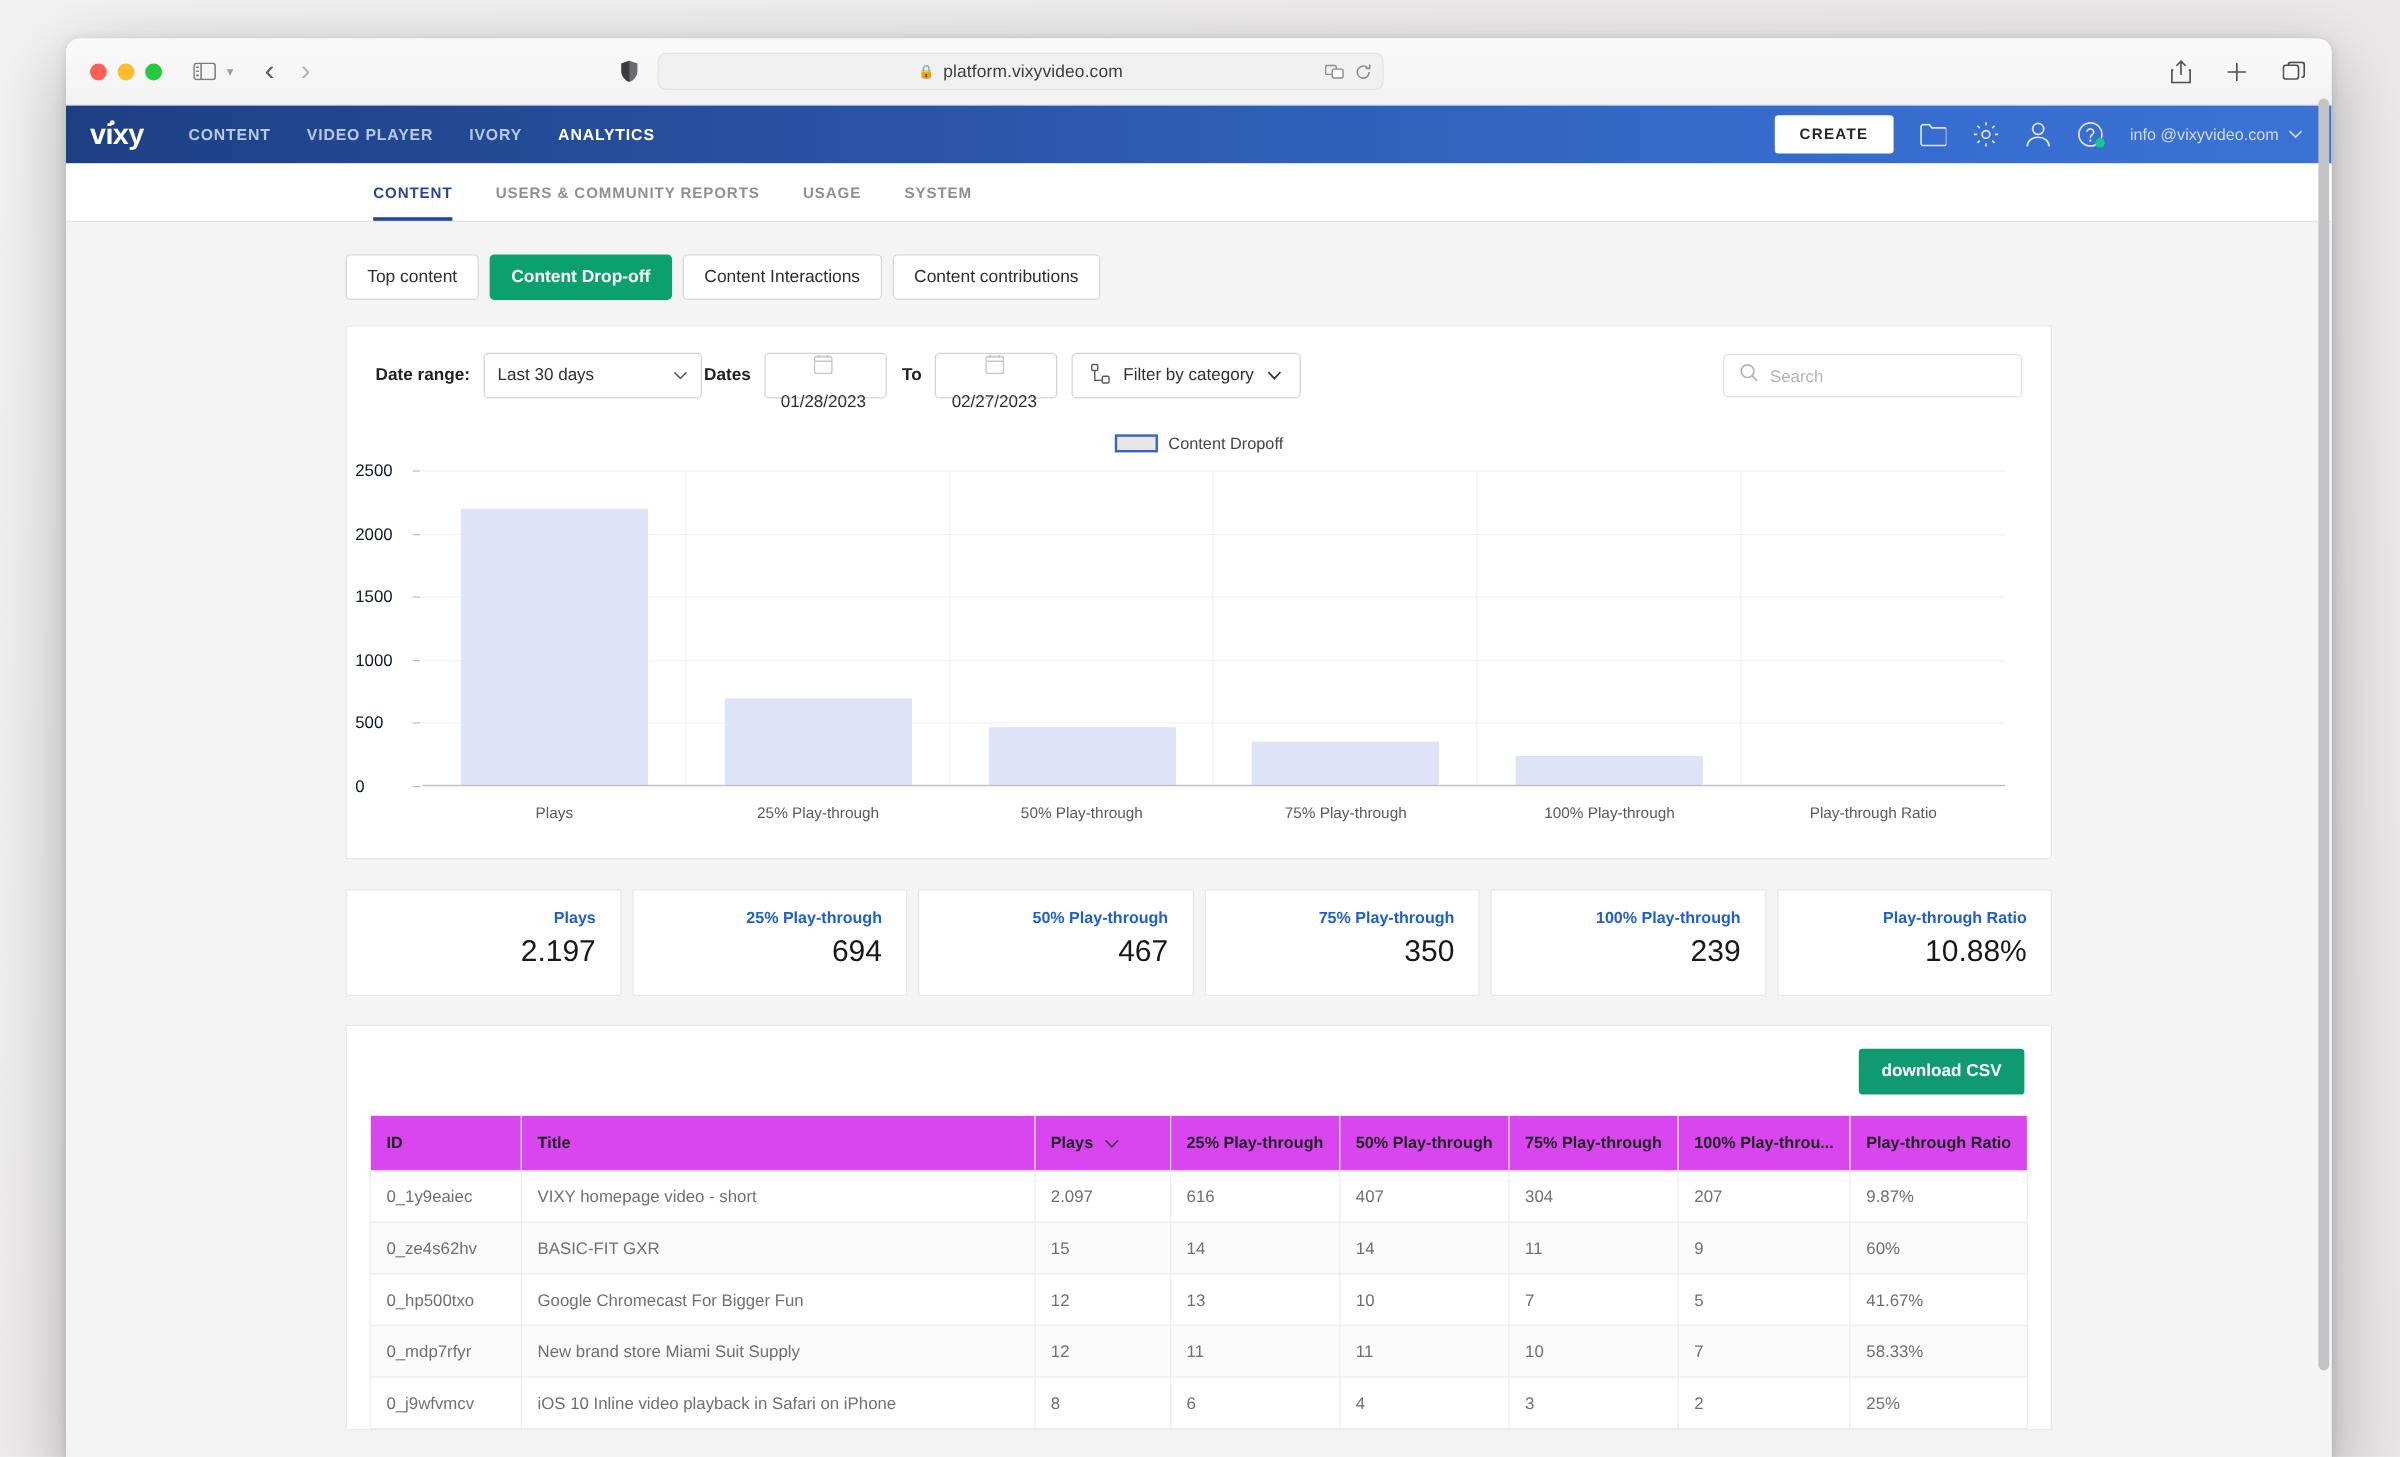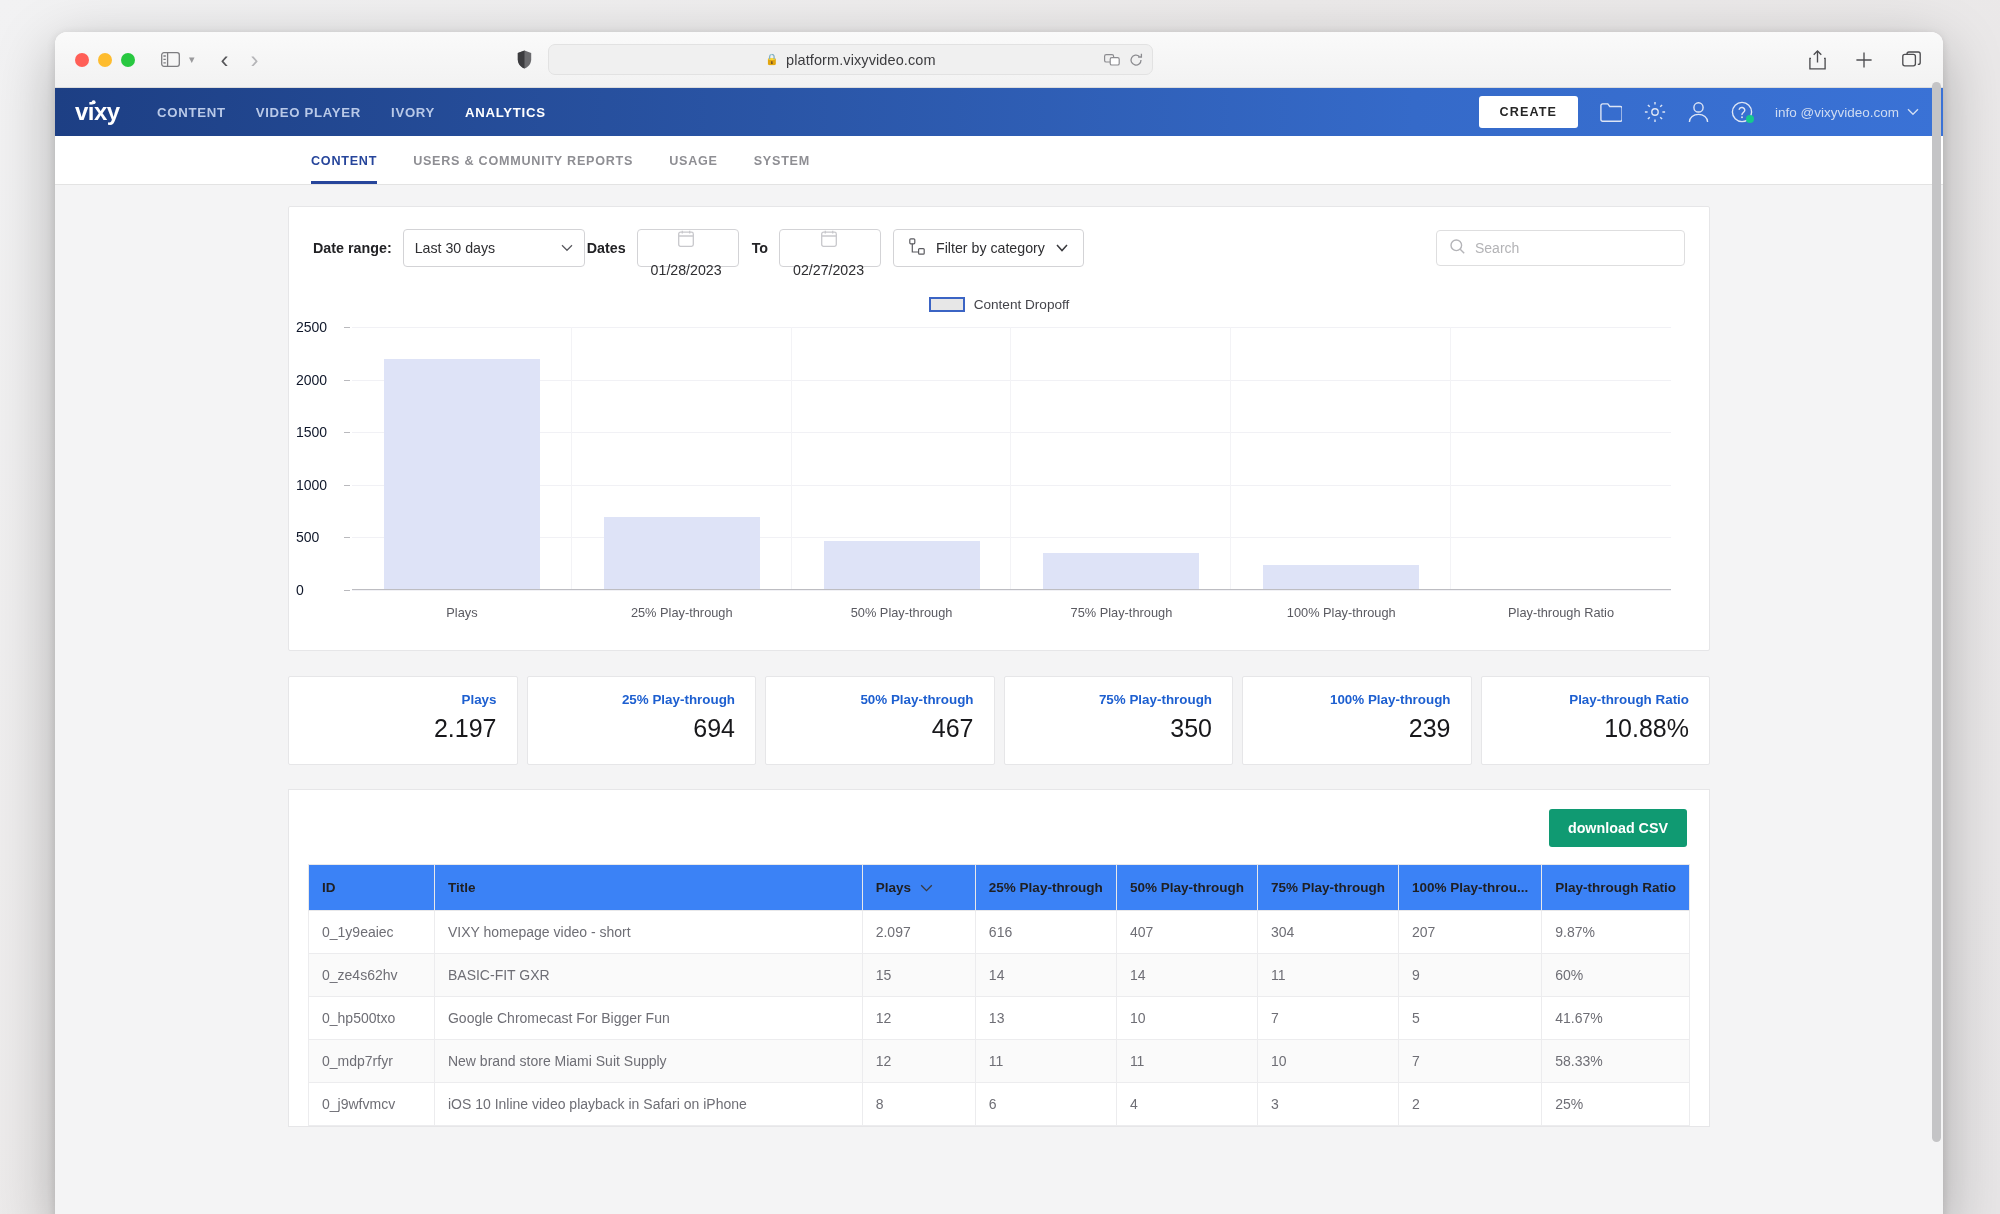--- a/index.html
+++ b/index.html
@@ -192,21 +192,21 @@
   .tablecard { margin: 24px 233px 0 233px; background: #ffffff; border: 1px solid #e6e6e8; }
   .csvrow { display: flex; justify-content: flex-end; padding: 19px 22px 17px 22px; }
   .csv-btn {
     background: #109a72; color: #ffffff;
     font-size: 14.3px; font-weight: 700;
     padding: 11px 19px; border-radius: 3px; cursor: pointer;
   }
 
   table { width: calc(100% - 38px); margin: 0 19px; border-collapse: collapse; }
   thead th {
-    background: #3b82f6; border: 1px solid #e8e8ea;
+    background: #d946ef; border: 1px solid #e8e8ea;
     font-size: 13.5px; font-weight: 700; color: #1f1f22;
     text-align: left; padding: 15px 13px; white-space: nowrap;
   }
   thead th .sortwrap { display:flex; align-items:center; gap:9px; }
   tbody td {
     border: 1px solid #ececee; font-size: 14px; color: #6e6e75;
     padding: 13px 13px; white-space: nowrap;
   }
   tbody tr:nth-child(even) td { background: #fafafa; }
 
@@ -346,20 +346,26 @@
 
   <div class="subtabs">
     <div class="subtab active">CONTENT</div>
     <div class="subtab">USERS &amp; COMMUNITY REPORTS</div>
     <div class="subtab">USAGE</div>
     <div class="subtab">SYSTEM</div>
   </div>
 
   <div class="page">
 
+    <div class="segbar">
+      <div class="seg">Top content</div>
+      <div class="seg on">Content Drop-off</div>
+      <div class="seg">Content Interactions</div>
+      <div class="seg">Content contributions</div>
+    </div>
 
     <div class="card">
 
       <div class="filters">
         <span class="flabel">Date range:</span>
 
         <div class="select">
           <span>Last 30 days</span>
           <svg width="12" height="8" viewBox="0 0 12 8" fill="none" stroke="#5b5b60" stroke-width="1.25">
               <path d="M1 1.3 6 6.3 11 1.3"></path>

